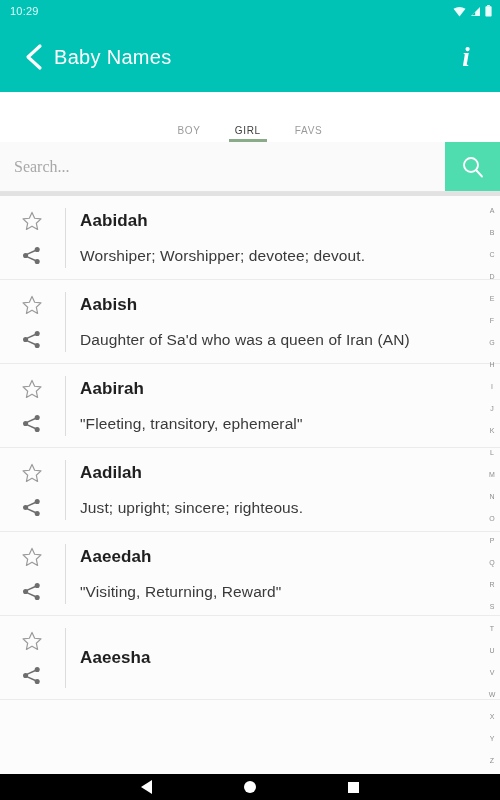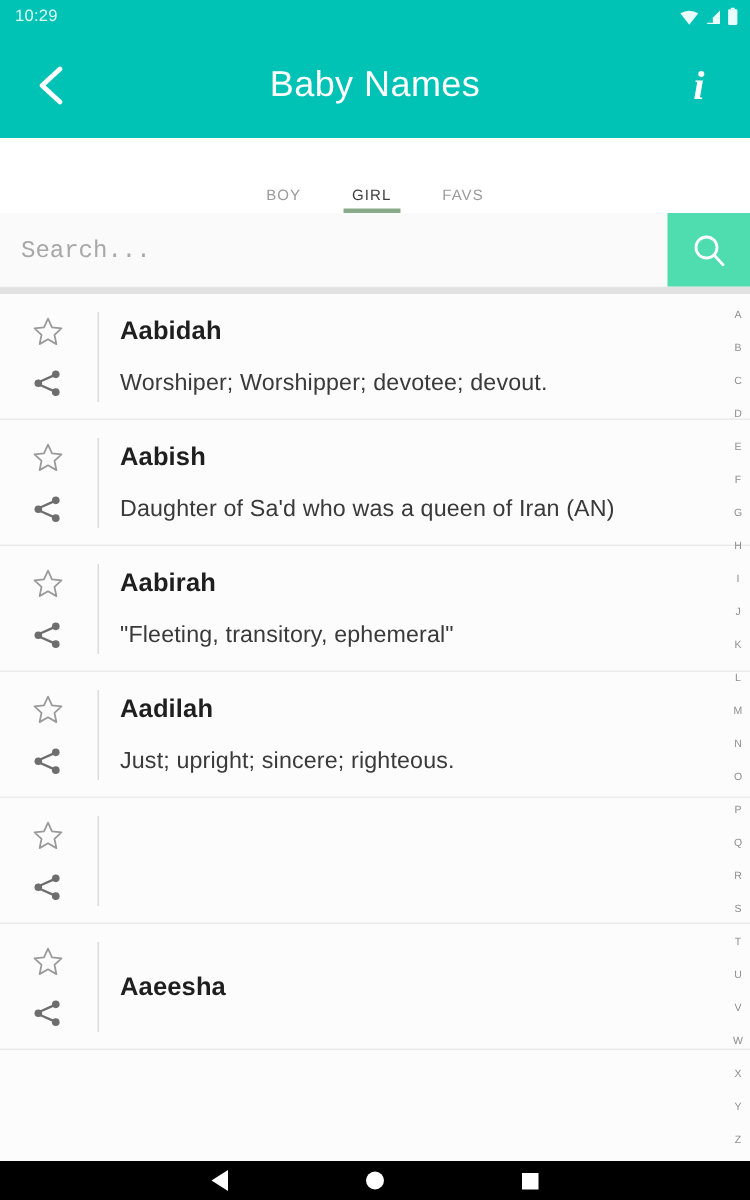--- a/index.html
+++ b/index.html
@@ -21,22 +21,22 @@
   .status-icons { display:flex; align-items:center; gap:4px; }
   .ic-wifi, .ic-signal, .ic-batt { display:block; }
 
   
   .appbar {
     height:70px; background:#00C2B5;
     display:flex; align-items:center; padding:0 14px;
   }
   .back-btn { width:40px; height:40px; display:flex; align-items:center; justify-content:center; }
   .appbar-title {
-    flex:1; text-align:center; color:#ffffff;
-    font-size:24px; font-weight:400; letter-spacing:.3px;
+    flex:1; color:#ffffff;
+    font-size:20px; font-weight:400; letter-spacing:.3px;
   }
   .info-btn {
     width:40px; height:40px; display:flex; align-items:center; justify-content:center;
     color:#ffffff; font-family:"Liberation Serif", serif;
     font-style:italic; font-weight:700; font-size:27px;
   }
 
   
   .tabs {
     height:30px; background:#ffffff;
@@ -54,21 +54,21 @@
     height:3px; background:#8aab8a;
   }
 
   
   .searchrow {
     height:50px; display:flex; align-items:stretch;
     background:#fafafa; border-bottom:1px solid #e4e4e4;
   }
   .search-input {
     flex:1; border:none; outline:none; background:#fafafa;
-    font-family:Liberation Mono, monospace;
+    font-family:Liberation Serif, serif;
     font-size:16px; color:#444; padding:0 14px;
   }
   .search-input::placeholder { color:#a8a8a8; }
   .search-btn {
     width:55px; background:#4FDCAE;
     display:flex; align-items:center; justify-content:center;
   }
 
   
   .section-head {
@@ -262,20 +262,24 @@
           </div>
           <div class="act">
             <svg width="21" height="21" viewBox="0 0 24 24">
               <circle cx="18.5" cy="5.2" r="2.9" fill="#6e6e6e"></circle>
               <circle cx="5.2" cy="12" r="2.9" fill="#6e6e6e"></circle>
               <circle cx="18.5" cy="18.8" r="2.9" fill="#6e6e6e"></circle>
               <line x1="6.6" y1="10.7" x2="17.1" y2="6.0" stroke="#6e6e6e" stroke-width="1.8"></line>
               <line x1="6.6" y1="13.3" x2="17.1" y2="18.0" stroke="#6e6e6e" stroke-width="1.8"></line>
             </svg>
           </div>
+        </div>
+        <div class="row-text">
+          <div class="row-name">Aaeedah</div>
+          <div class="row-mean">"Visiting, Returning, Reward"</div>
         </div>
       </div>
       <div class="row">
         <div class="row-actions">
           <div class="act">
             <svg width="22" height="22" viewBox="0 0 24 24">
               <path d="M12 2.6 L14.9 9.0 L21.8 9.7 L16.7 14.4 L18.1 21.2 L12 17.7 L5.9 21.2 L7.3 14.4 L2.2 9.7 L9.1 9.0 Z" fill="none" stroke="#9a9a9a" stroke-width="1.3" stroke-linejoin="round"></path>
             </svg>
           </div>
           <div class="act">

